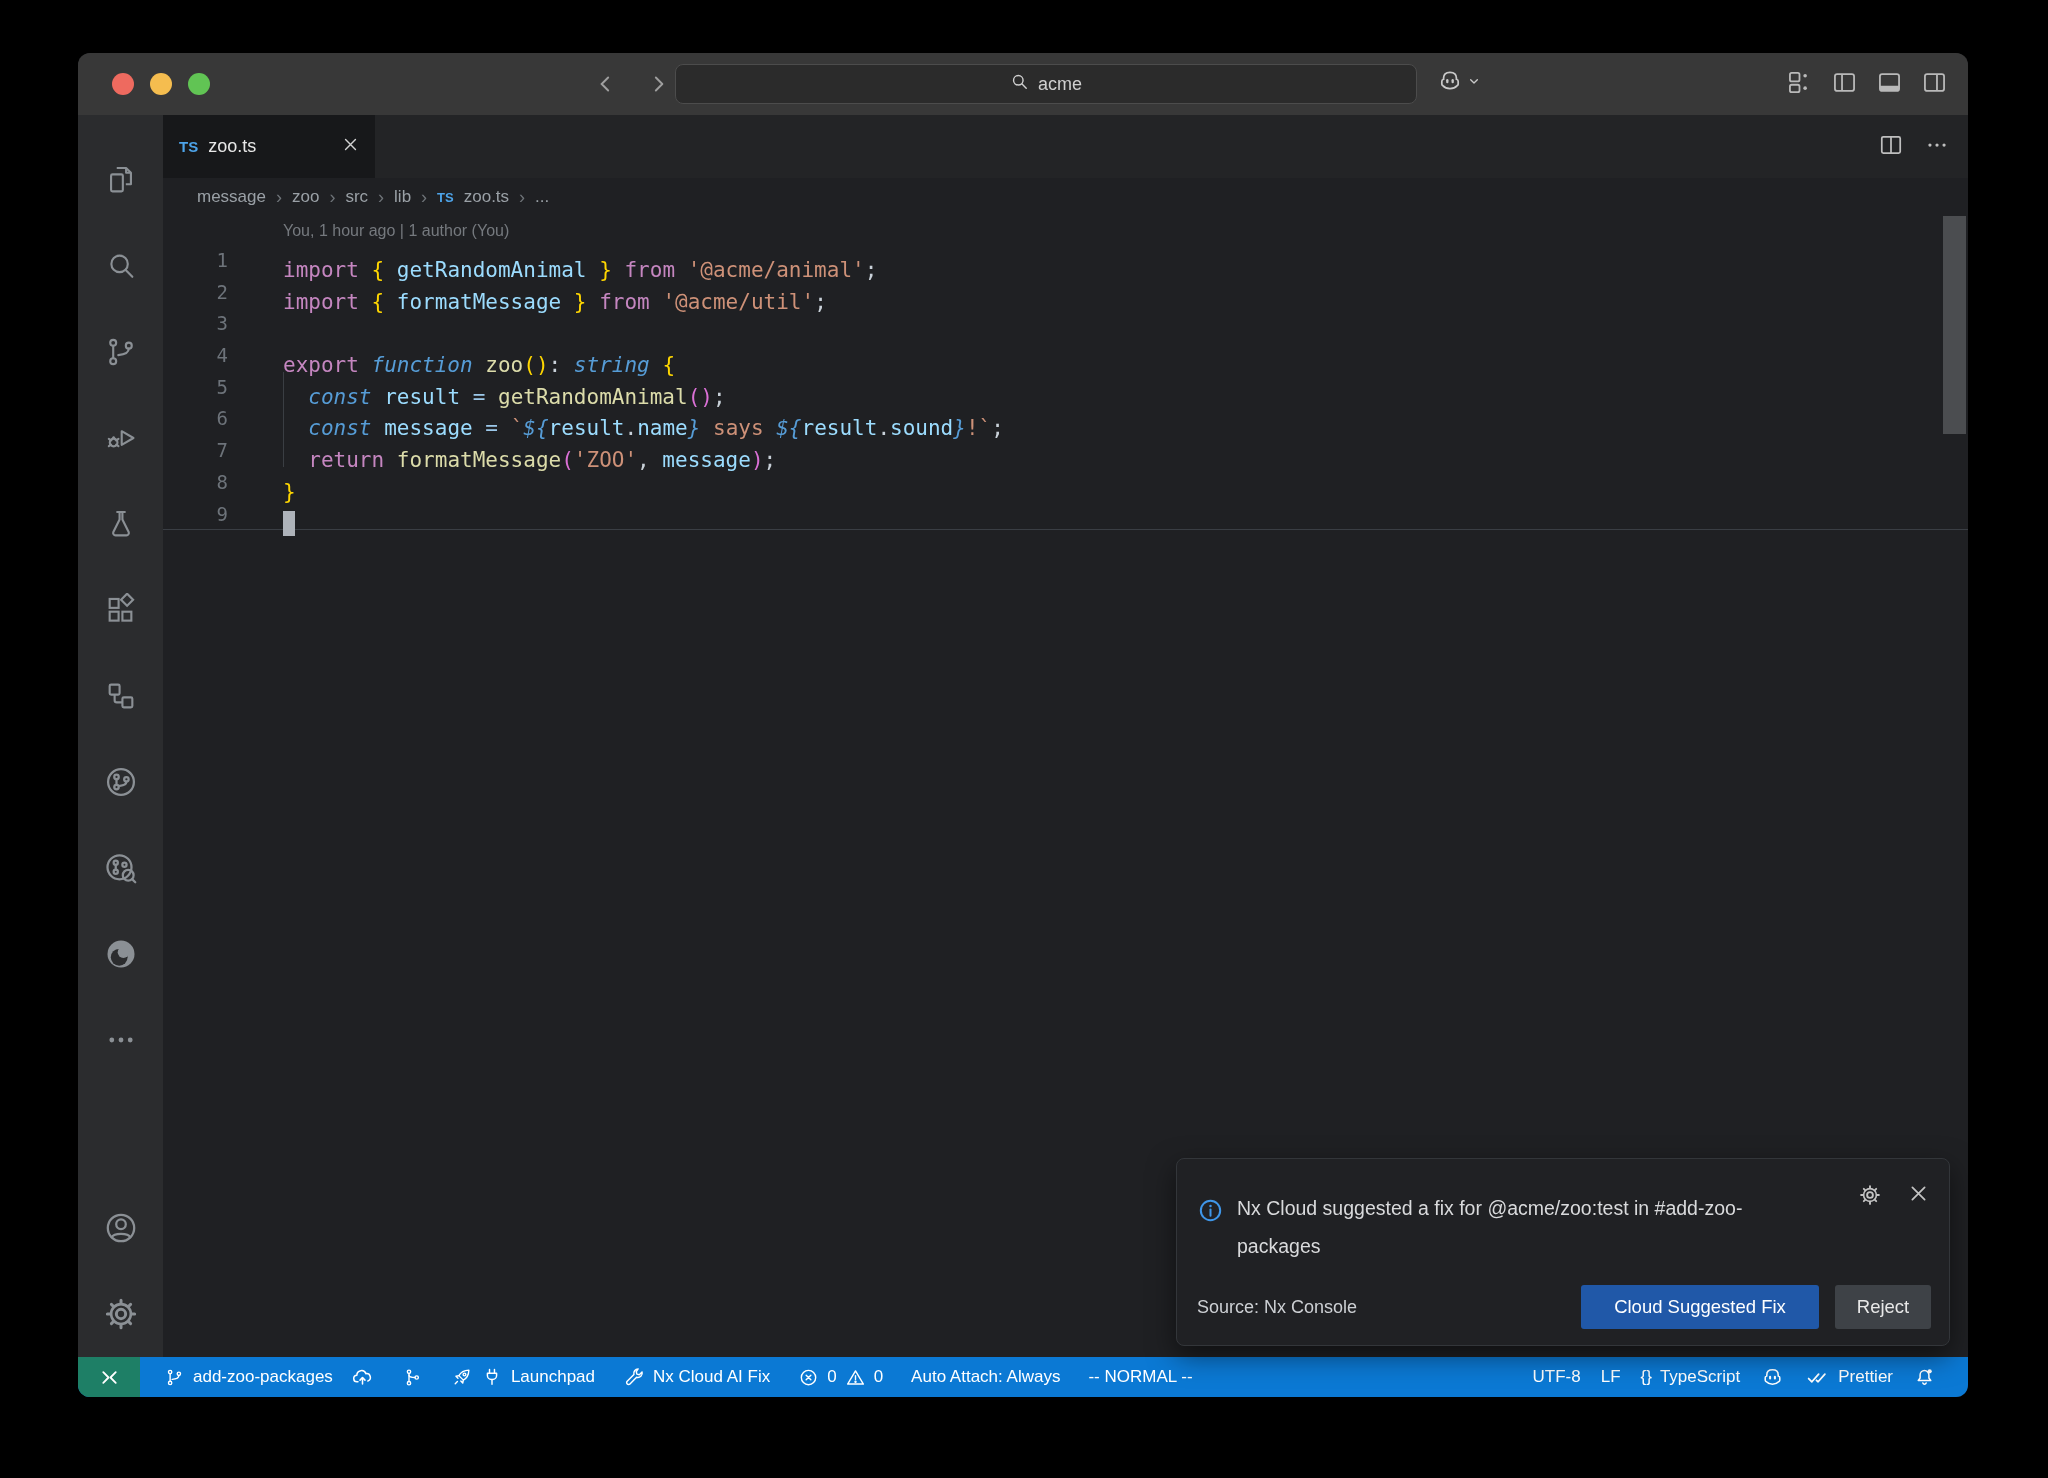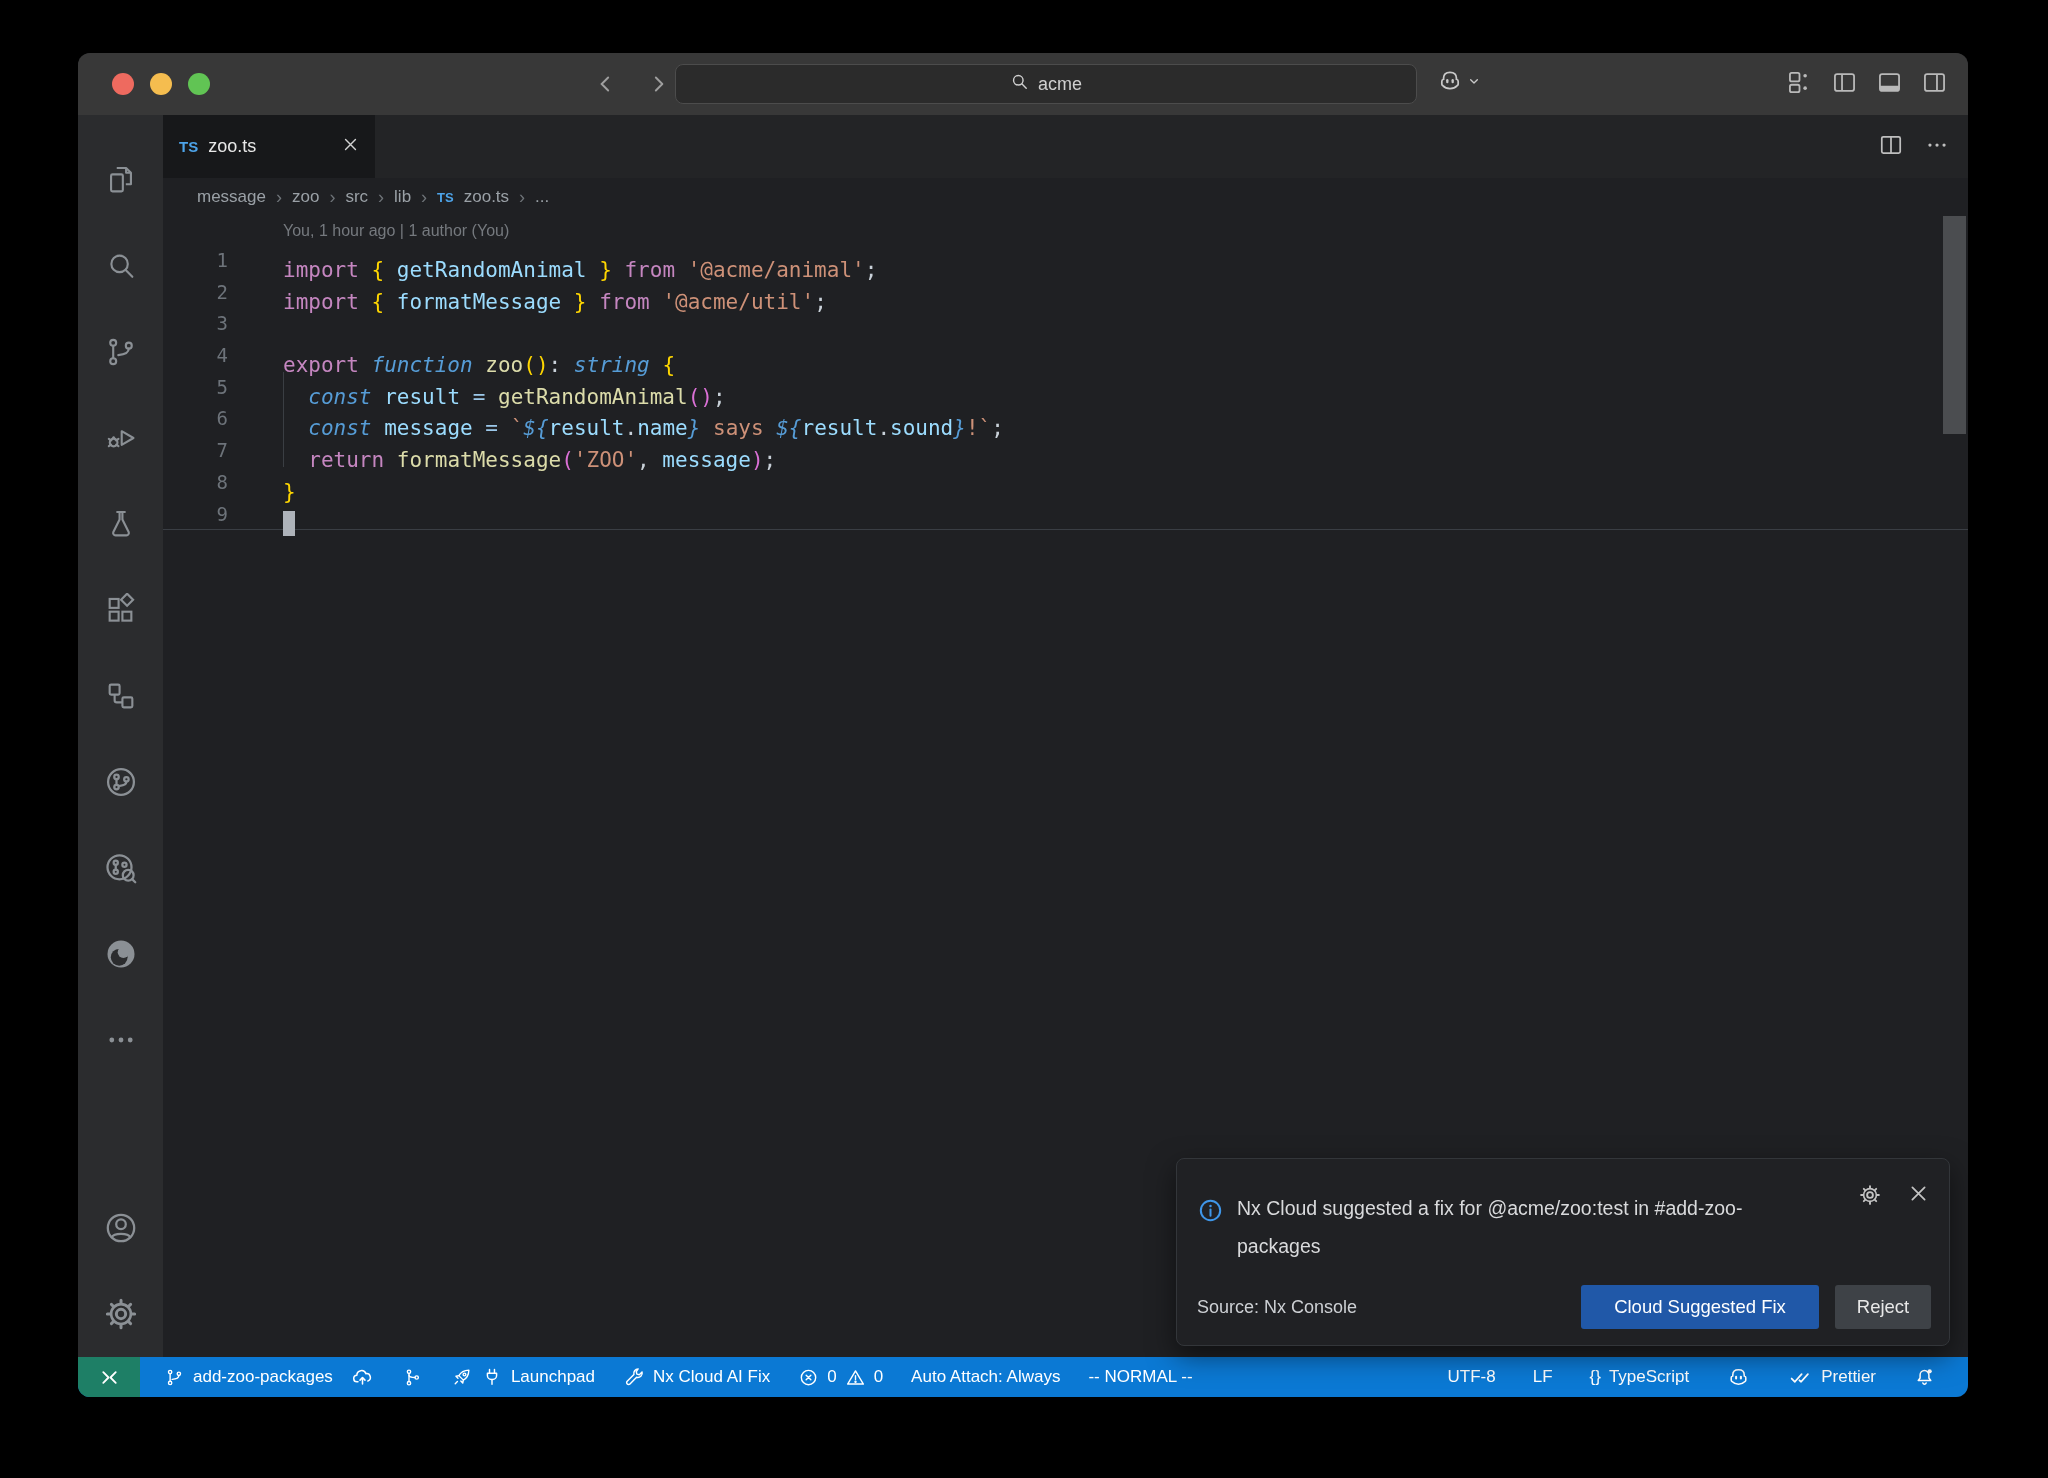--- a/index.html
+++ b/index.html
@@ -79,21 +79,21 @@
     font-family:"Liberation Sans",sans-serif; padding:0 20px; }
   .btn.primary { background:#2058a8; color:#fff; min-width:238px; }
   .btn.secondary { background:#3e4247; color:#e8e8e8; min-width:96px; }
 
   
   .statusbar { height:40px; flex:none; background:#0b79d4; display:flex; align-items:stretch;
     color:#fff; font-size:17px; }
   .remote { width:62px; background:#1e7f66; display:flex; align-items:center;
     justify-content:center; flex:none; }
   .sb-left { display:flex; align-items:center; gap:8px; padding-left:14px; }
-  .sb-right { margin-left:auto; display:flex; align-items:center; gap:17px; padding-right:22px; }
+  .sb-right { margin-left:auto; display:flex; align-items:center; gap:0; padding-right:22px; }
   .sb-item { display:flex; align-items:center; gap:8px; padding:0 10px; height:100%; }
   .sb-item svg{ display:block; }
 </style>
 </head>
 <body>
 
 <div class="window">
 
   <div class="titlebar">
     <div class="traffic">

